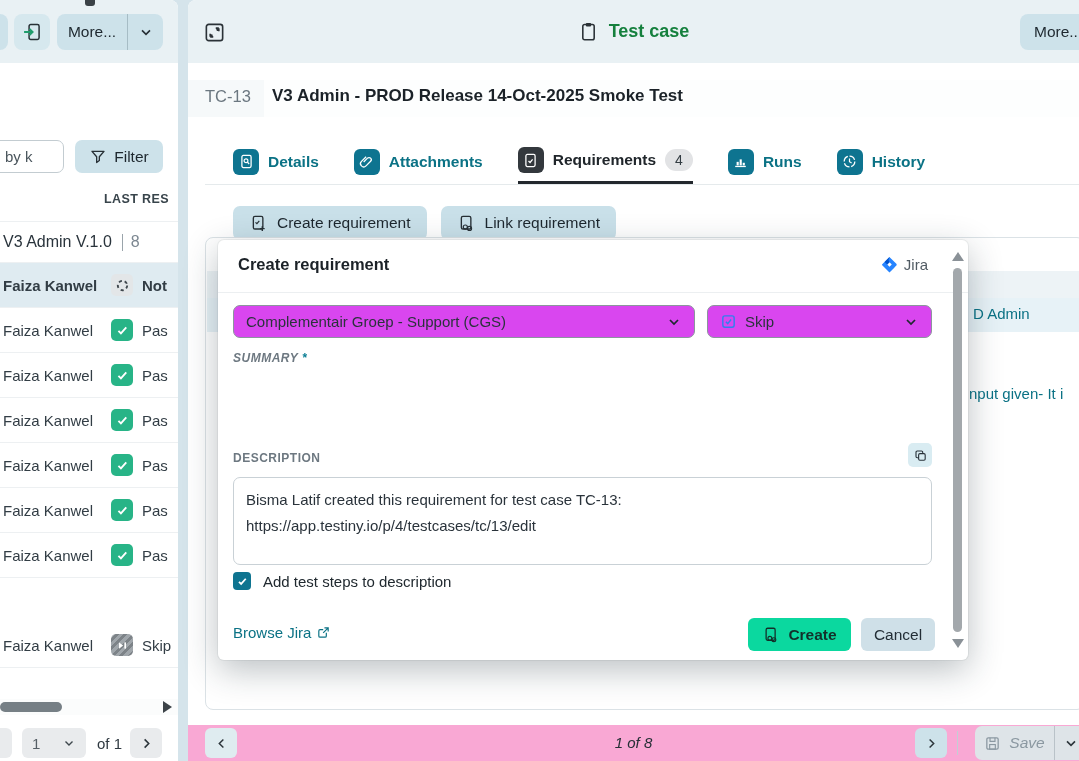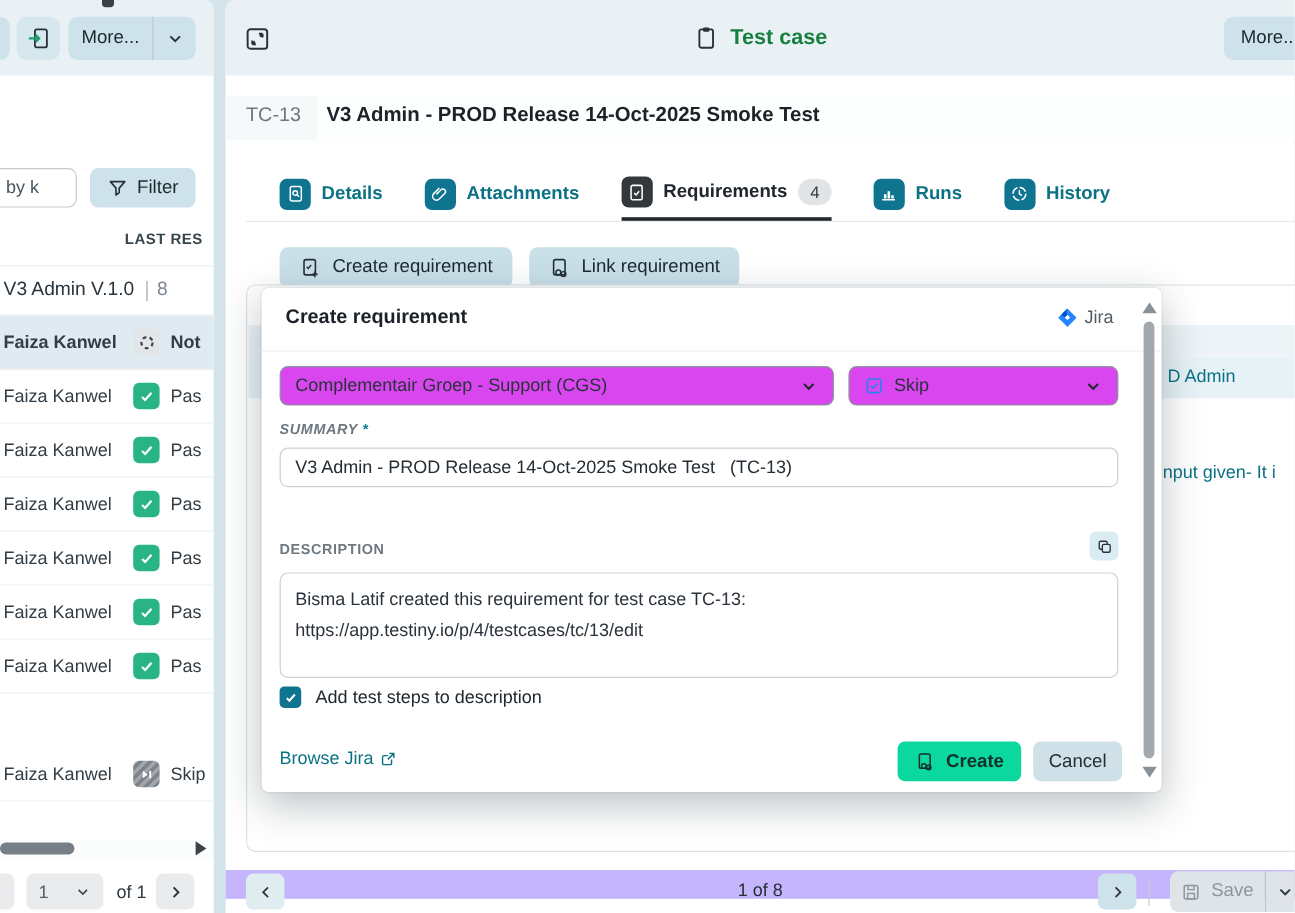--- a/index.html
+++ b/index.html
@@ -56,21 +56,21 @@
   .tab.active { color:#20262b; border-bottom:3px solid #23282d;justify-content:flex-end; }
   .tab.active .tic { background:#33383d; }
   .tab .badge { background:#e2e3e5; border-radius:12px; padding:3px 10px; font-size:14px; font-weight:normal; color:#333c42; }
   .act-row { position:absolute; left:45px; top:206px; display:flex; gap:14px; }
   .act-btn { height:34px; padding:0 16px; background:#c9e0e9; border-radius:7px; gap:9px; font-size:15.5px; color:#1d272e; }
   .table-bg { position:absolute; left:17px; top:237px; width:880px; height:473px; background:#fff; border:1px solid #dbe2e6; border-radius:8px; }
   .tb-head { position:absolute; left:1px; right:1px; top:33px; height:27px; background:#edf3f6; }
   .tb-rowband { position:absolute; left:1px; right:1px; top:60px; height:34px; background:#e7f2f7; }
   .tb-link1 { position:absolute; left:767px; top:67px; font-size:15px; color:#0b7285; white-space:nowrap; cursor:pointer; }
   .tb-link2 { position:absolute; left:763px; top:147px; font-size:15px; color:#0b7285; white-space:nowrap; cursor:pointer; }
-  .m-footer { position:absolute; left:0; top:725px; width:100%; height:24px; background:#c4b5fd; }
+  .m-footer { position:absolute; left:0; top:725px; width:100%; height:36px; background:#f9a8d4;font-style:italic; }
   .f-prev { position:absolute; left:17px; top:3px; width:32px; height:30px; background:#dfecf0; border-radius:6px; }
   .f-pos { position:absolute; left:0; top:9px; width:100%; text-align:center; font-size:15px; color:#262f36; pointer-events:none; }
   .f-next { position:absolute; left:727px; top:3px; width:32px; height:30px; background:#cde2ea; border-radius:6px; }
   .f-div { position:absolute; left:769px; top:6px; width:1px; height:24px; background:#c3ced4; }
   .f-save { position:absolute; left:787px; top:1px; height:34px; display:flex; }
   .f-save .s1 { width:79px; height:34px; background:#dee4e8; border-radius:7px 0 0 7px; gap:8px; font-size:15.5px; color:#8b98a1; }
   .f-save .s2 { width:32px; height:34px; background:#dee4e8; border-left:1px solid #b9c2c8; border-radius:0 7px 7px 0; }
 
   
   .modal { position:absolute; left:218px; top:240px; width:750px; height:420px; background:#fff; border-radius:6px; box-shadow:0 10px 34px rgba(30,45,55,.30), 0 0 0 1px rgba(30,45,55,.06); z-index:10; }
@@ -425,21 +425,20 @@
           <svg width="16" height="16" viewBox="0 0 24 24" fill="none">
             <path d="M6 9 12 15 18 9" stroke="#1f282e" stroke-width="2.6"></path>
           </svg>
         </span>
     </div>
 
     <div class="flabel" style="left:15px; top:111px;font-style:italic;">
       <span>SUMMARY</span>
       <span class="req">*</span>
     </div>
-    <div class="txt-input">V3 Admin - PROD Release 14-Oct-2025 Smoke Test   (TC-13)</div>
 
     <div class="flabel" style="left:15px; top:211px;">DESCRIPTION</div>
     <div class="btn copy-btn">
       <span>
           <svg width="15" height="15" viewBox="0 0 24 24" fill="none">
             <rect x="9" y="9" width="10.5" height="10.5" rx="2" stroke="#2a333b" stroke-width="1.8"></rect>
             <path d="M15.5 9V6.8a2 2 0 0 0-2-2H6.8a2 2 0 0 0-2 2v6.7a2 2 0 0 0 2 2H9" stroke="#2a333b" stroke-width="1.8"></path>
           </svg>
         </span>
     </div>

